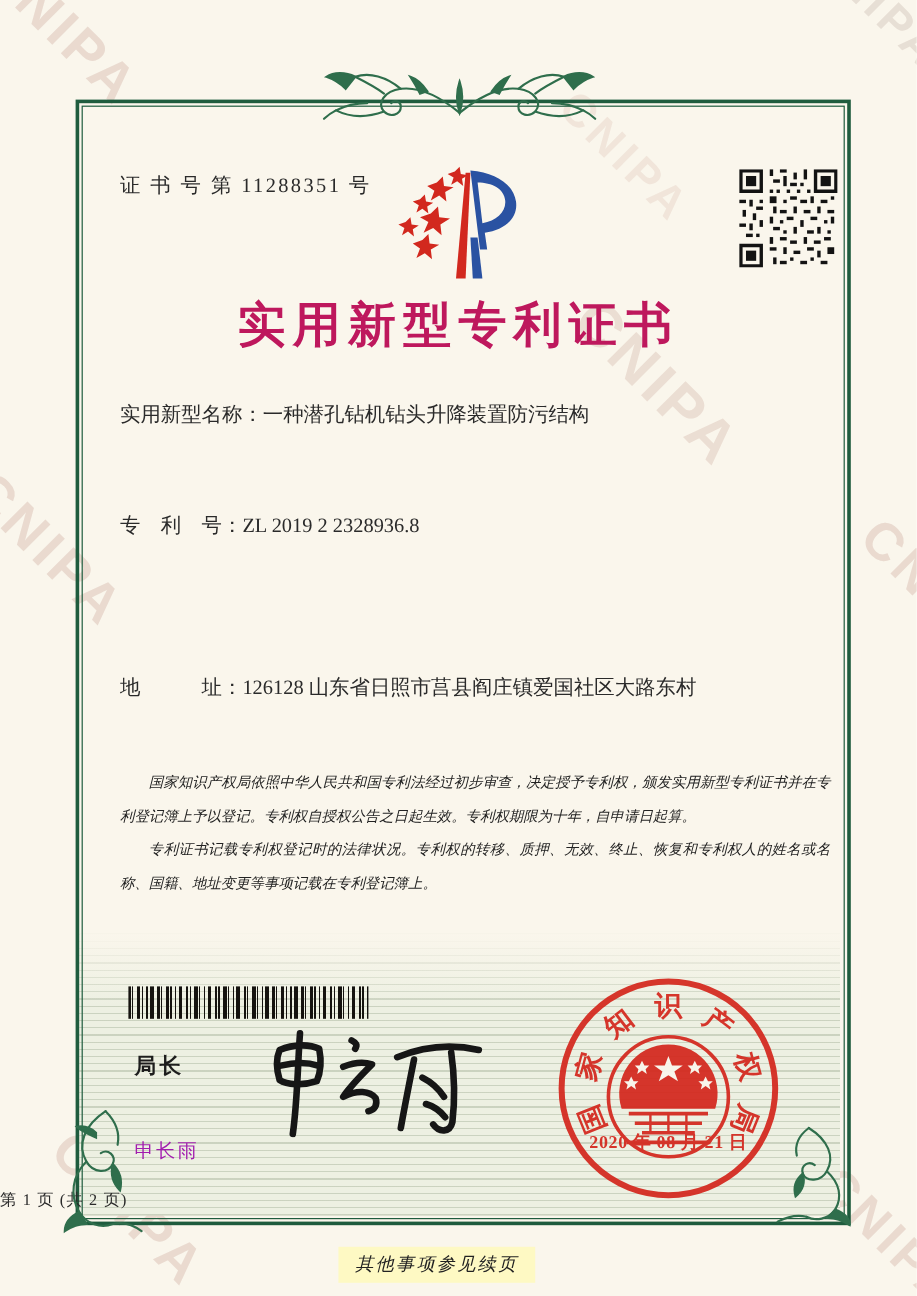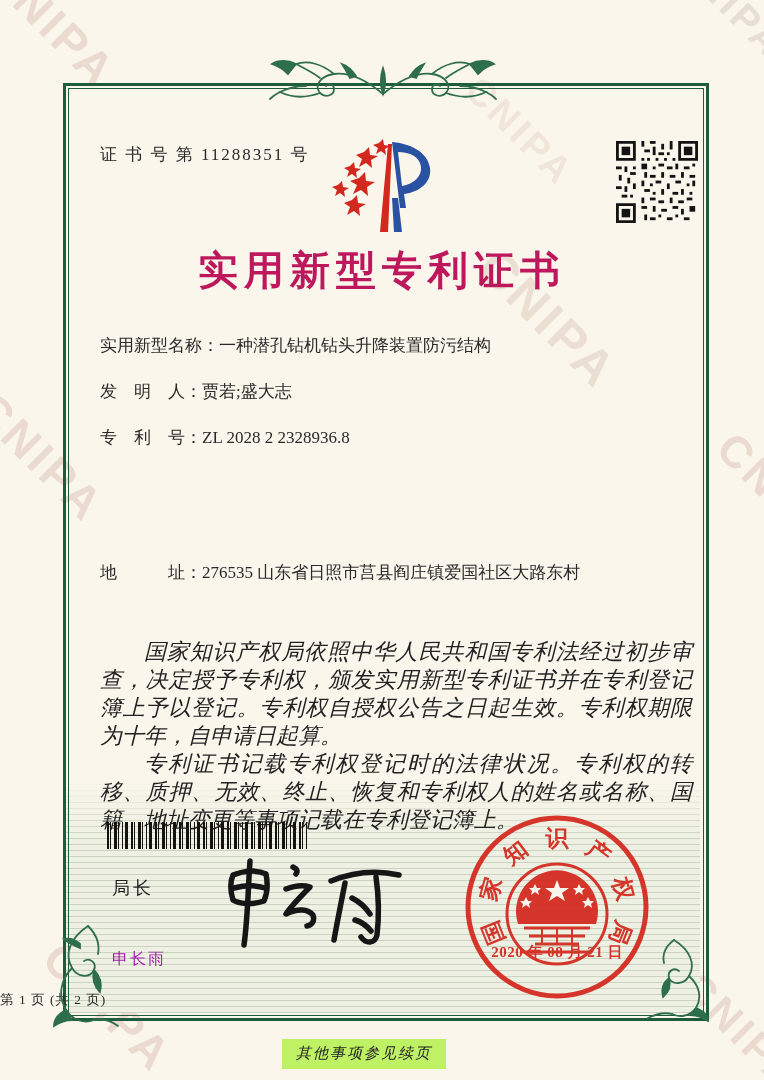--- a/index.html
+++ b/index.html
@@ -47,42 +47,42 @@
          font-size:40px;font-weight:bold;letter-spacing:6px;color:#be185d;}
 
   .field{position:absolute;left:100px;font-size:17px;white-space:nowrap;}
   .field .lbl{letter-spacing:0;}
   .lbl-wide{letter-spacing:3px;}
   .f-name{top:322px;} .f-inv{top:368px;} .f-patno{top:414px;}
   .f-filing{top:459px;} .f-patentee{top:504px;} .f-addr{top:549px;}
   .f-grant{top:594px;} .f-grantno{position:absolute;left:352px;top:0;}
 
   .paras{position:absolute;left:100px;top:626px;width:592px;
-         font-size:22px;line-height:28px;text-align:justify;font-style:italic;color:#222;}
+         font-size:12px;line-height:28px;text-align:justify;font-style:italic;color:#222;}
   .paras p{margin:0;text-indent:2em;}
 
   .barcode{position:absolute;left:107px;top:810px;width:200px;height:27px;
      background-image:repeating-linear-gradient(90deg,
        #15130f 0 2px, rgba(0,0,0,0) 2px 3px,
        #15130f 3px 4px, rgba(0,0,0,0) 4px 7px,
        #15130f 7px 10px, rgba(0,0,0,0) 10px 11px,
        #15130f 11px 12px, rgba(0,0,0,0) 12px 15px,
        #15130f 15px 16px, rgba(0,0,0,0) 16px 18px,
        #15130f 18px 21px, rgba(0,0,0,0) 21px 24px);}
 
-  .sig-title{position:absolute;left:112px;top:864px;font-size:18px;letter-spacing:3px;color:#1d1d1d;}
+  .sig-title{position:absolute;left:112px;top:864px;font-size:18px;letter-spacing:3px;color:#1d1d1d;font-weight:bold;}
   .sig-name{position:absolute;left:112px;top:897px;font-size:16px;letter-spacing:2px;color:#a21caf;margin-top:40px;}
   .signature{position:absolute;left:225px;top:846px;}
 
   .seal{position:absolute;left:462px;top:800px;}
 
   .page-info{position:absolute;left:0;top:979px;width:764px;
      font-size:13.5px;letter-spacing:1px;color:#2a2a2a;}
 
-  .footer-note{position:absolute;left:282px;top:1027px;background:#bef264;
+  .footer-note{position:absolute;left:282px;top:1027px;background:#fef9c3;
      padding:5px 14px 6px 14px;font-size:15px;font-style:italic;letter-spacing:2px;color:#222;}
 
   
   .orn{position:absolute;z-index:5;pointer-events:none;}
   .orn-top{left:268px;top:52px;}
   .orn-bl{left:50px;top:924px;}
   .orn-br{left:638px;top:938px;}
 </style>
 </head>
 <body>
@@ -241,28 +241,25 @@
         <rect x="21" y="26" width="1" height="1"></rect>
           <rect x="24" y="27" width="2" height="1"></rect>
       </g>
     </svg>
 
     <div class="title">实用新型专利证书</div>
 
     <div class="field f-name">
       <span class="lbl lbl-wide">实用新型名称：</span><span>一种潜孔钻机钻头升降装置防污结构</span>
     </div>
-    <div class="field f-inv">
-      <span class="lbl">发　明　人：</span><span>贾若;盛大志</span>
-    </div>
     <div class="field f-patno">
-      <span class="lbl">专　利　号：</span><span>ZL 2028 2 2328936.8</span>
+      <span class="lbl">专　利　号：</span><span>ZL 2019 2 2328936.8</span>
     </div>
     <div class="field f-addr">
-      <span class="lbl">地　　　址：</span><span>276535 山东省日照市莒县阎庄镇爱国社区大路东村</span>
+      <span class="lbl">地　　　址：</span><span>126128 山东省日照市莒县阎庄镇爱国社区大路东村</span>
     </div>
 
     <div class="paras">
       <p>国家知识产权局依照中华人民共和国专利法经过初步审查，决定授予专利权，颁发实用新型专利证书并在专利登记簿上予以登记。专利权自授权公告之日起生效。专利权期限为十年，自申请日起算。</p>
       <p>专利证书记载专利权登记时的法律状况。专利权的转移、质押、无效、终止、恢复和专利权人的姓名或名称、国籍、地址变更等事项记载在专利登记簿上。</p>
     </div>
 
     <div class="barcode"></div>
 
     <div class="sig-title">局长</div>

